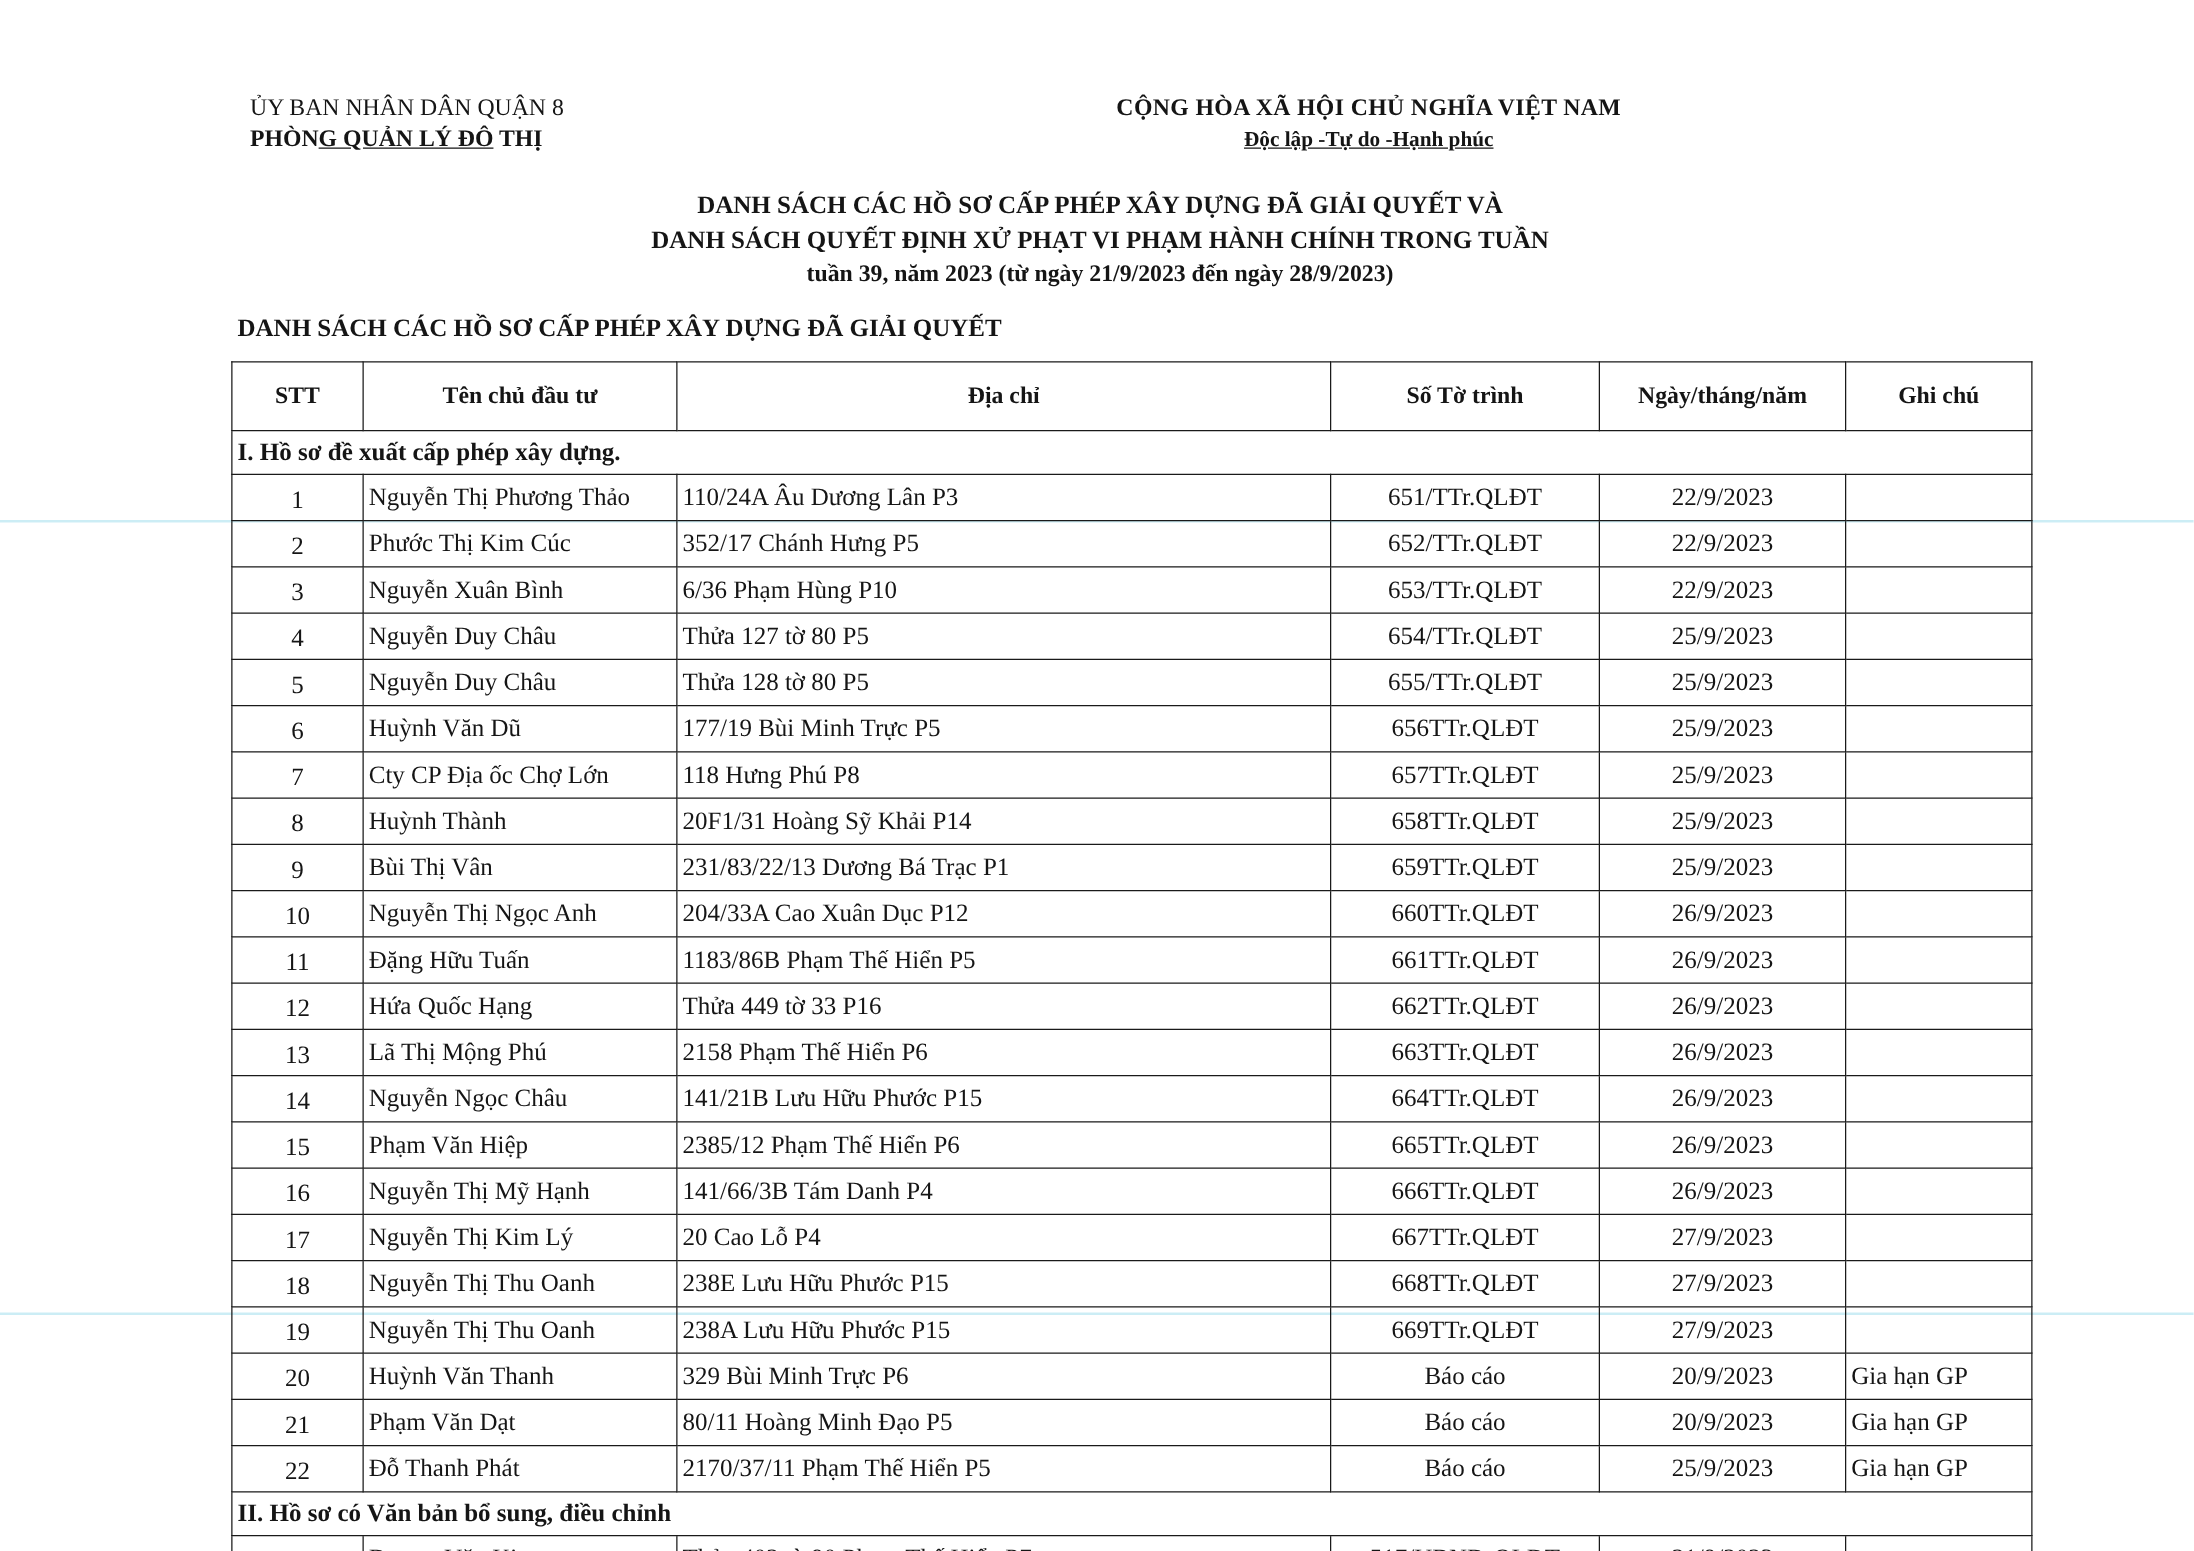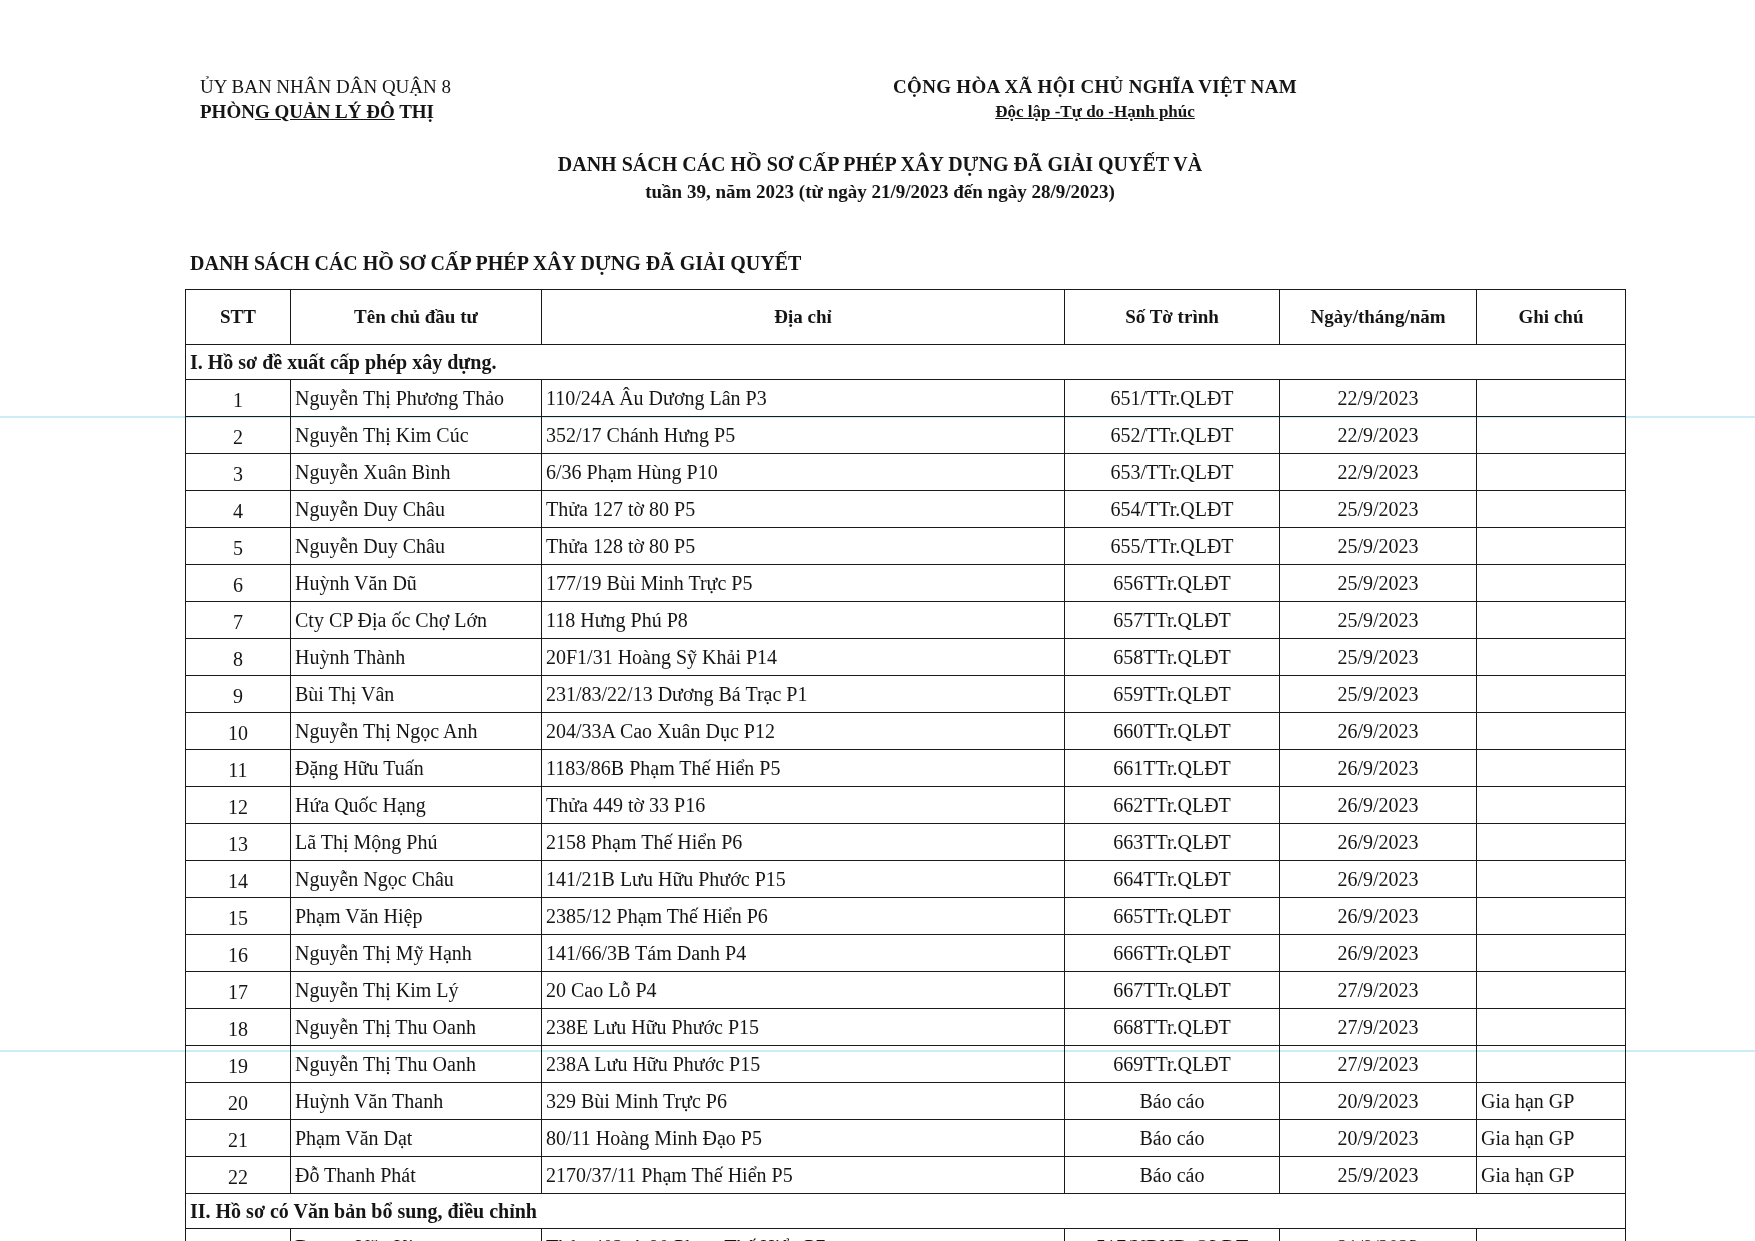--- a/index.html
+++ b/index.html
@@ -106,20 +106,21 @@
   <div class="l2"><span>PHÒN</span><span class="u">G QUẢN LÝ ĐÔ</span><span> THỊ</span></div>
 </div>
 
 <div class="hdr-right">
   <div class="r1">CỘNG HÒA XÃ HỘI CHỦ NGHĨA VIỆT NAM</div>
   <div class="r2">Độc lập -Tự do -Hạnh phúc</div>
 </div>
 
 <div class="title-block">
   <div class="t1">DANH SÁCH CÁC HỒ SƠ CẤP PHÉP XÂY DỰNG ĐÃ GIẢI QUYẾT VÀ</div>
+  <div class="t2">DANH SÁCH QUYẾT ĐỊNH XỬ PHẠT VI PHẠM HÀNH CHÍNH TRONG TUẦN</div>
   <div class="t3">tuần 39, năm 2023 (từ ngày 21/9/2023 đến ngày 28/9/2023)</div>
 </div>
 
 <div class="section-title">DANH SÁCH CÁC HỒ SƠ CẤP PHÉP XÂY DỰNG ĐÃ GIẢI QUYẾT</div>
 
 <table class="main">
   <thead>
     <tr>
       <th>STT</th>
       <th>Tên chủ đầu tư</th>
@@ -136,21 +137,21 @@
       <tr class="row">
         <td class="stt">1</td>
         <td class="name">Nguyễn Thị Phương Thảo</td>
         <td class="addr">110/24A Âu Dương Lân P3</td>
         <td class="num">651/TTr.QLĐT</td>
         <td class="date">22/9/2023</td>
         <td class="note"></td>
       </tr>
       <tr class="row">
         <td class="stt">2</td>
-        <td class="name">Nguyễn Thị Kim Cúc</td>
+        <td class="name">Phước Thị Kim Cúc</td>
         <td class="addr">352/17 Chánh Hưng P5</td>
         <td class="num">652/TTr.QLĐT</td>
         <td class="date">22/9/2023</td>
         <td class="note"></td>
       </tr>
       <tr class="row">
         <td class="stt">3</td>
         <td class="name">Nguyễn Xuân Bình</td>
         <td class="addr">6/36 Phạm Hùng P10</td>
         <td class="num">653/TTr.QLĐT</td>

